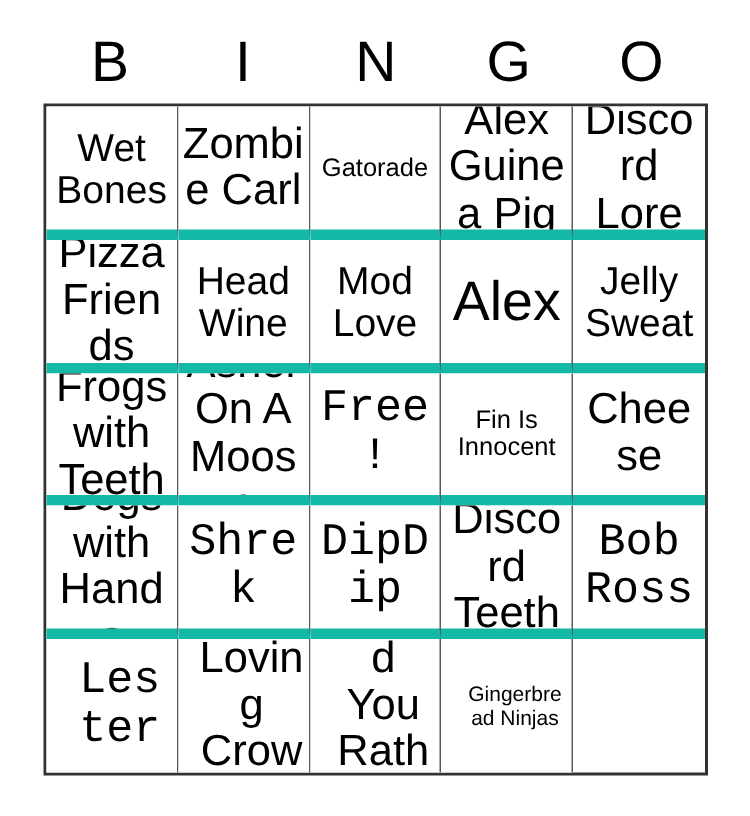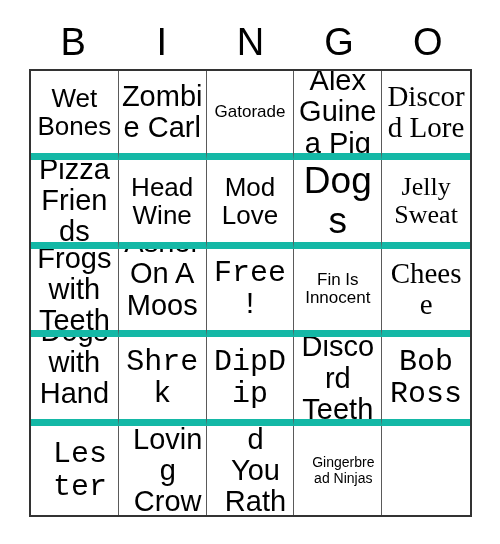--- a/index.html
+++ b/index.html
@@ -65,21 +65,20 @@
     display: flex;
     align-items: center;
     justify-content: center;
     text-align: center;
     padding: 2px 3px;
     overflow: hidden;
     background: #ffffff;
   }
   .cell:nth-child(5n) {
     border-right: none;
-    font-family: Liberation Serif, serif;
   }
   .cell:nth-child(n+21) {
     border-bottom: none;
     padding-left: 14px;
   }
   .cell-text {
     display: block;
     width: 100%;
     color: #000000;
     line-height: 1.08;
@@ -128,21 +127,21 @@
     <div class="cell fs-md">
         <span class="cell-text">Pizza Friends</span>
       </div>
     <div class="cell fs-lg">
         <span class="cell-text">Head Wine</span>
       </div>
     <div class="cell fs-lg">
         <span class="cell-text">Mod Love</span>
       </div>
     <div class="cell fs-xxl">
-        <span class="cell-text">Dogs</span>
+        <span class="cell-text">Alex</span>
       </div>
     <div class="cell fs-lg">
         <span class="cell-text">Jelly Sweat</span>
       </div>
 
     <div class="cell fs-md">
         <span class="cell-text">Frogs with Teeth</span>
       </div>
     <div class="cell fs-md">
         <span class="cell-text">Asher On A Moose</span>

